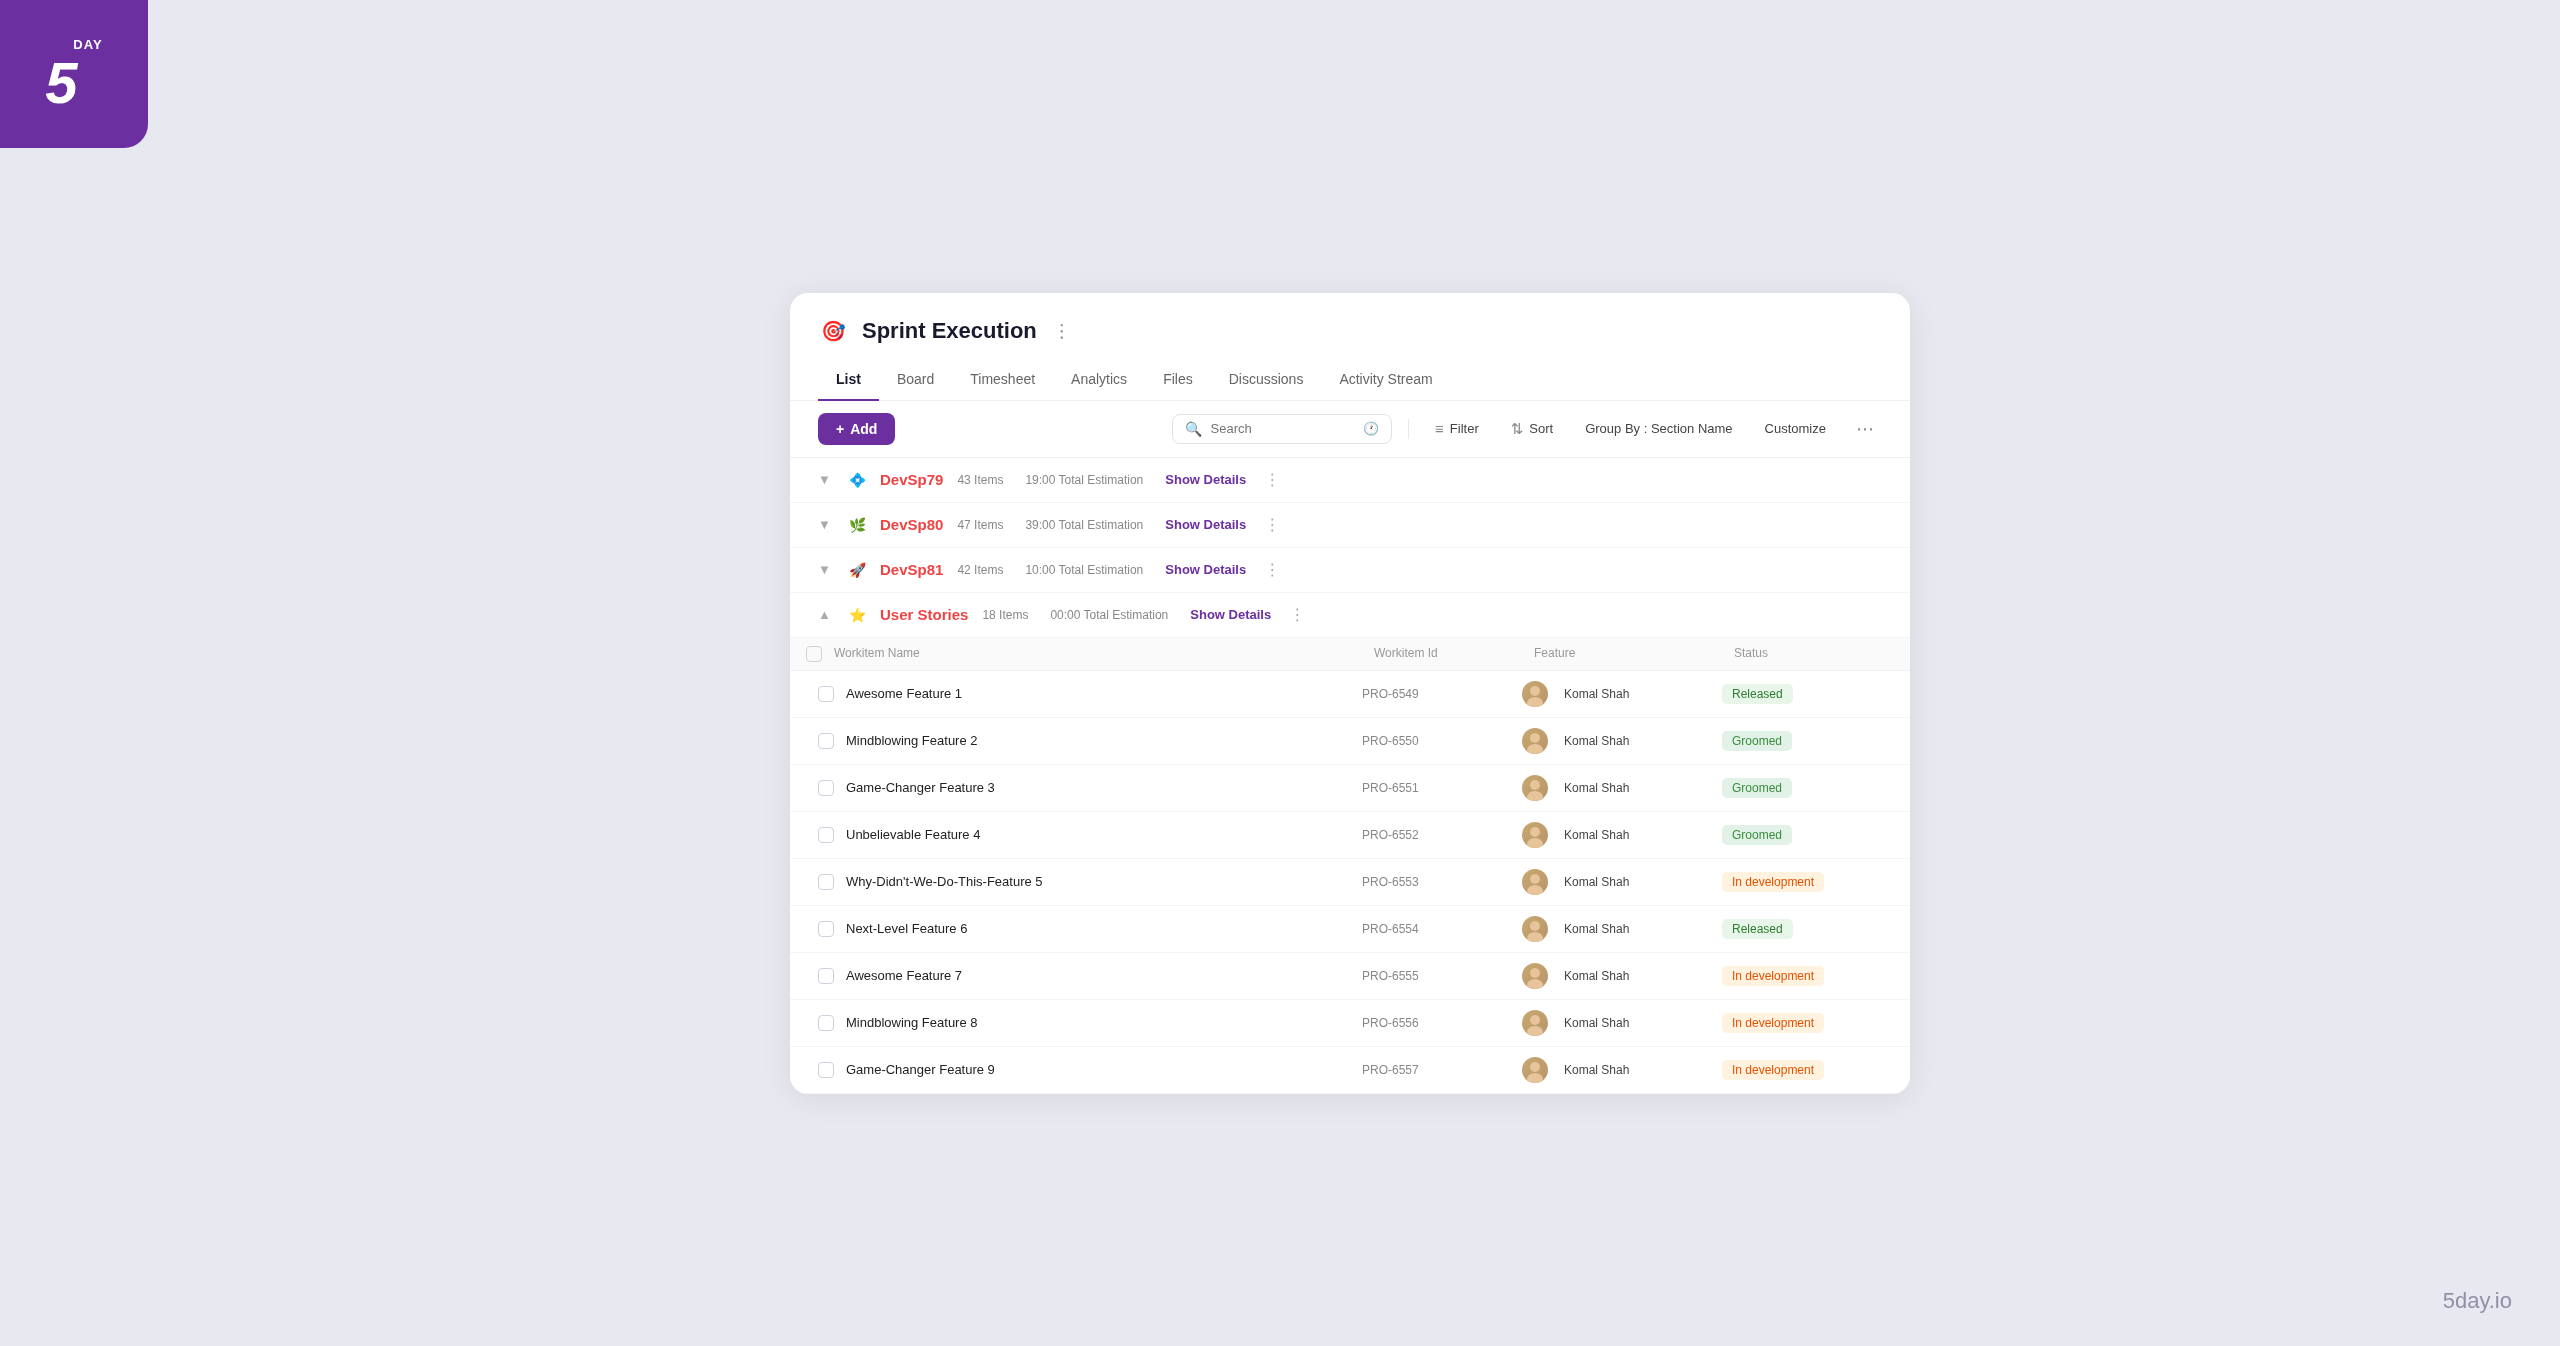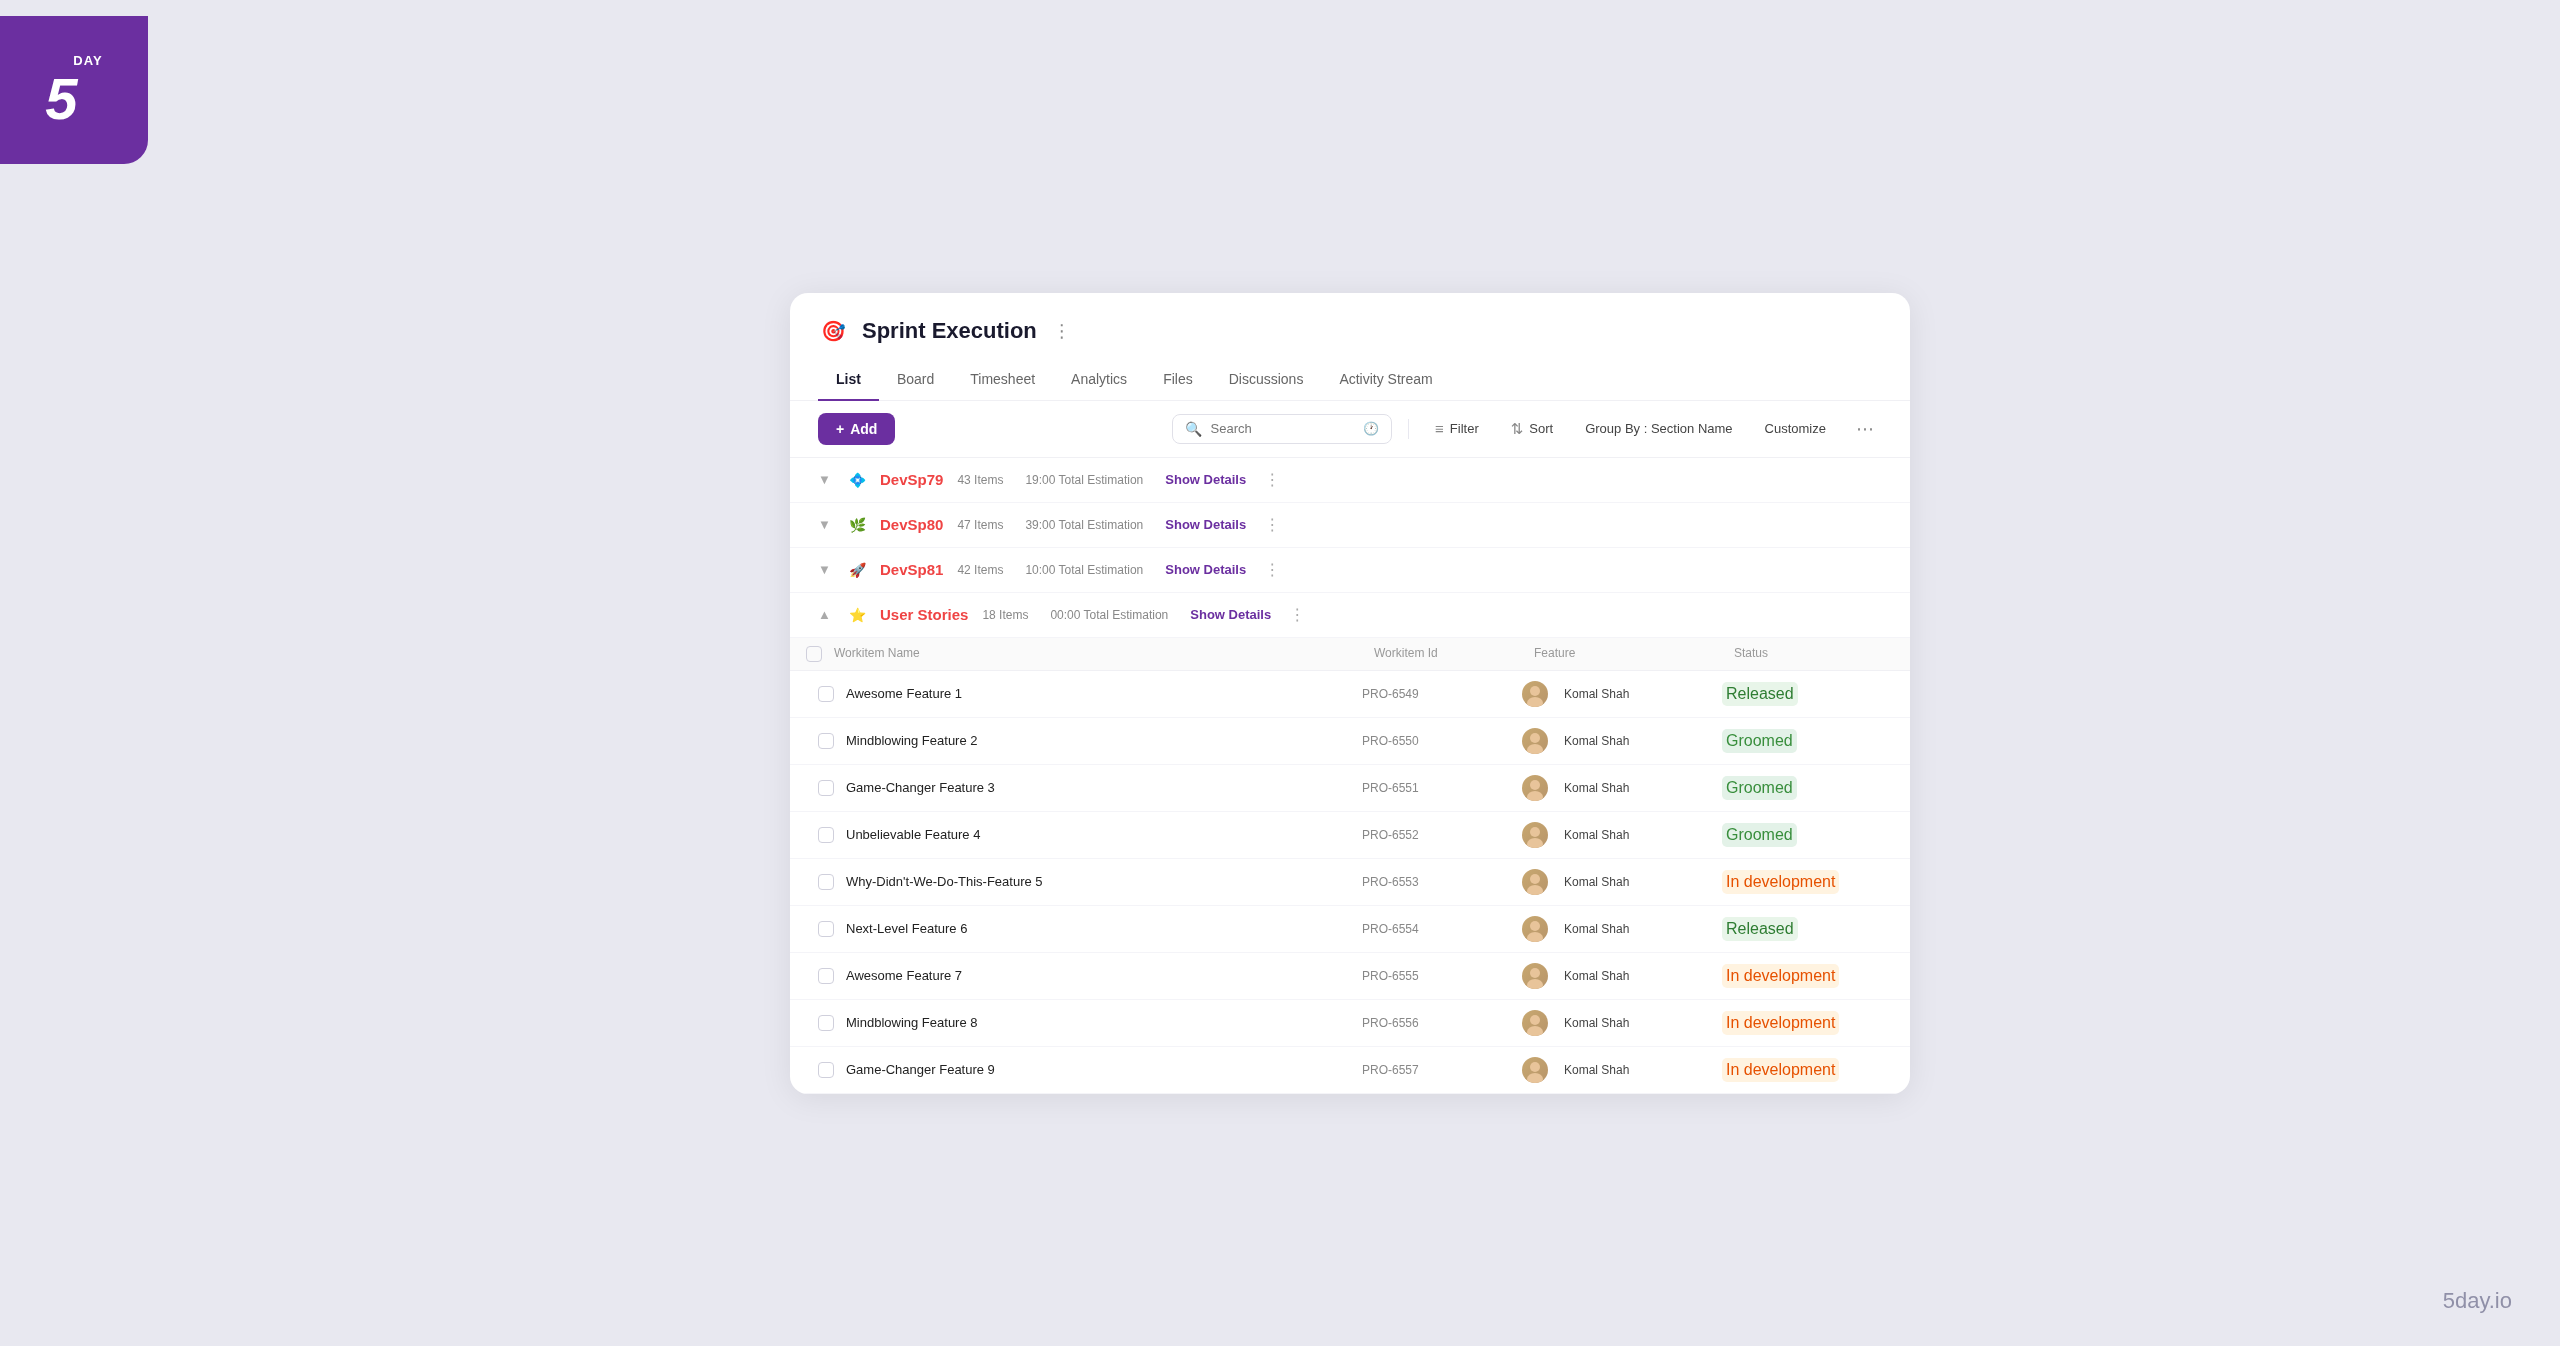--- a/index.html
+++ b/index.html
@@ -9,21 +9,21 @@
       min-height: 100vh;
       display: flex;
       align-items: center;
       justify-content: center;
       position: relative;
     }
 
     
     .logo-corner {
       position: fixed;
-      top: 16px;
+      top: 0;
       left: 0;
       width: 148px;
       height: 148px;
       background: #6b2fa0;
       border-radius: 0 0 24px 0;
       display: flex;
       align-items: center;
       justify-content: center;
       z-index: 100;
     }
@@ -293,23 +293,23 @@
       position: relative;
     }
     .assignee-name {
       font-size: 12px;
       color: #444;
     }
 
     
     .badge {
       display: inline-block;
-      padding: 3px 4px;
+      padding: 3px 10px;
       border-radius: 5px;
-      font-size: 16px;
+      font-size: 12px;
       font-weight: 500;
     }
     .badge-released {
       background: #e8f5e9;
       color: #2e7d32;
     }
     .badge-groomed {
       background: #e3f2e8;
       color: #388e3c;
     }

